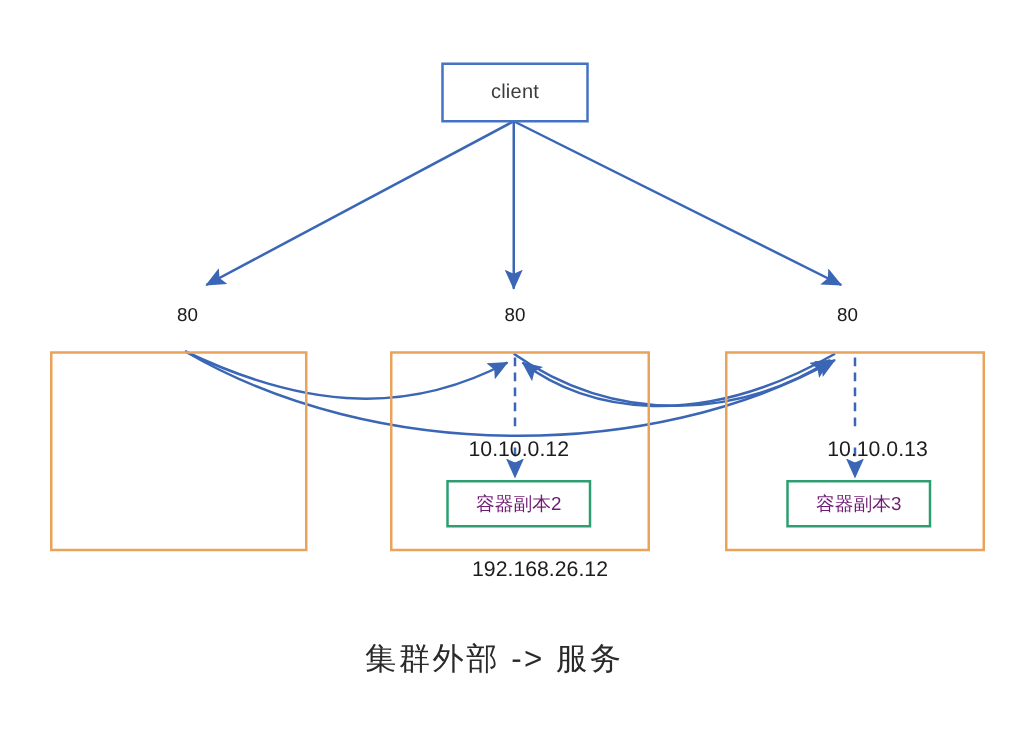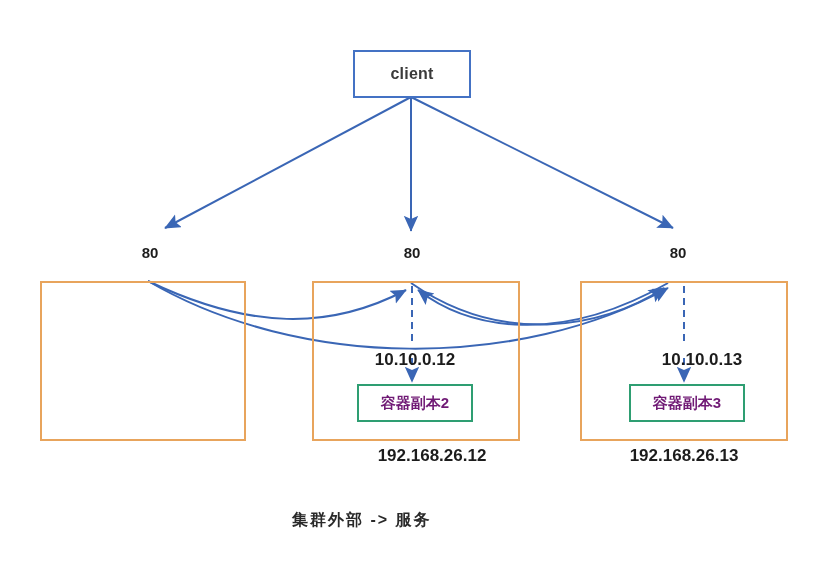--- a/index.html
+++ b/index.html
@@ -9,21 +9,20 @@
   }
   body {
     font-family: "Liberation Sans", sans-serif;
   }
   #canvas {
     position: relative;
     width: 816px;
     height: 554px;
     background: #ffffff;
     overflow: hidden;
-    font-weight: bold;
   }
   #wires {
     position: absolute;
     left: 0;
     top: 0;
     width: 816px;
     height: 586px;
     pointer-events: none;
   }
   .node-box {
@@ -59,21 +58,21 @@
     font-size: 15px;
   }
   .lbl-ip {
     font-size: 17px;
   }
   .lbl-podip {
     font-size: 17px;
   }
   .caption {
     position: absolute;
-    font-size: 16px;
+    font-size: 25px;
     color: #2a2a2a;
     white-space: nowrap;
     letter-spacing: 2px;
   }
   .watermark {
     position: absolute;
     font-size: 20px;
     color: #b9b9b9;
     white-space: nowrap;
     letter-spacing: 1px;
@@ -131,18 +130,17 @@
   <div class="lbl lbl-podip" style="left:639px; top:350px; width:126px;">10.10.0.13</div>
 
   <div class="node-box pod-box" style="left:357px; top:384px; width:116px; height:38px;">
     <span>容器副本2</span>
   </div>
   <div class="node-box pod-box" style="left:629px; top:384px; width:116px; height:38px;">
     <span>容器副本3</span>
   </div>
 
   <div class="lbl lbl-ip" style="left:347px; top:446px; width:170px;">192.168.26.12</div>
-  <div class="lbl lbl-ip" style="left:599px; top:446px; width:170px;">192.168.26.13</div>
 
   <div class="caption" style="left:292px; top:510px;">集群外部  -&gt;  服务</div>
 
 
 </div>
 
 </body></html>

